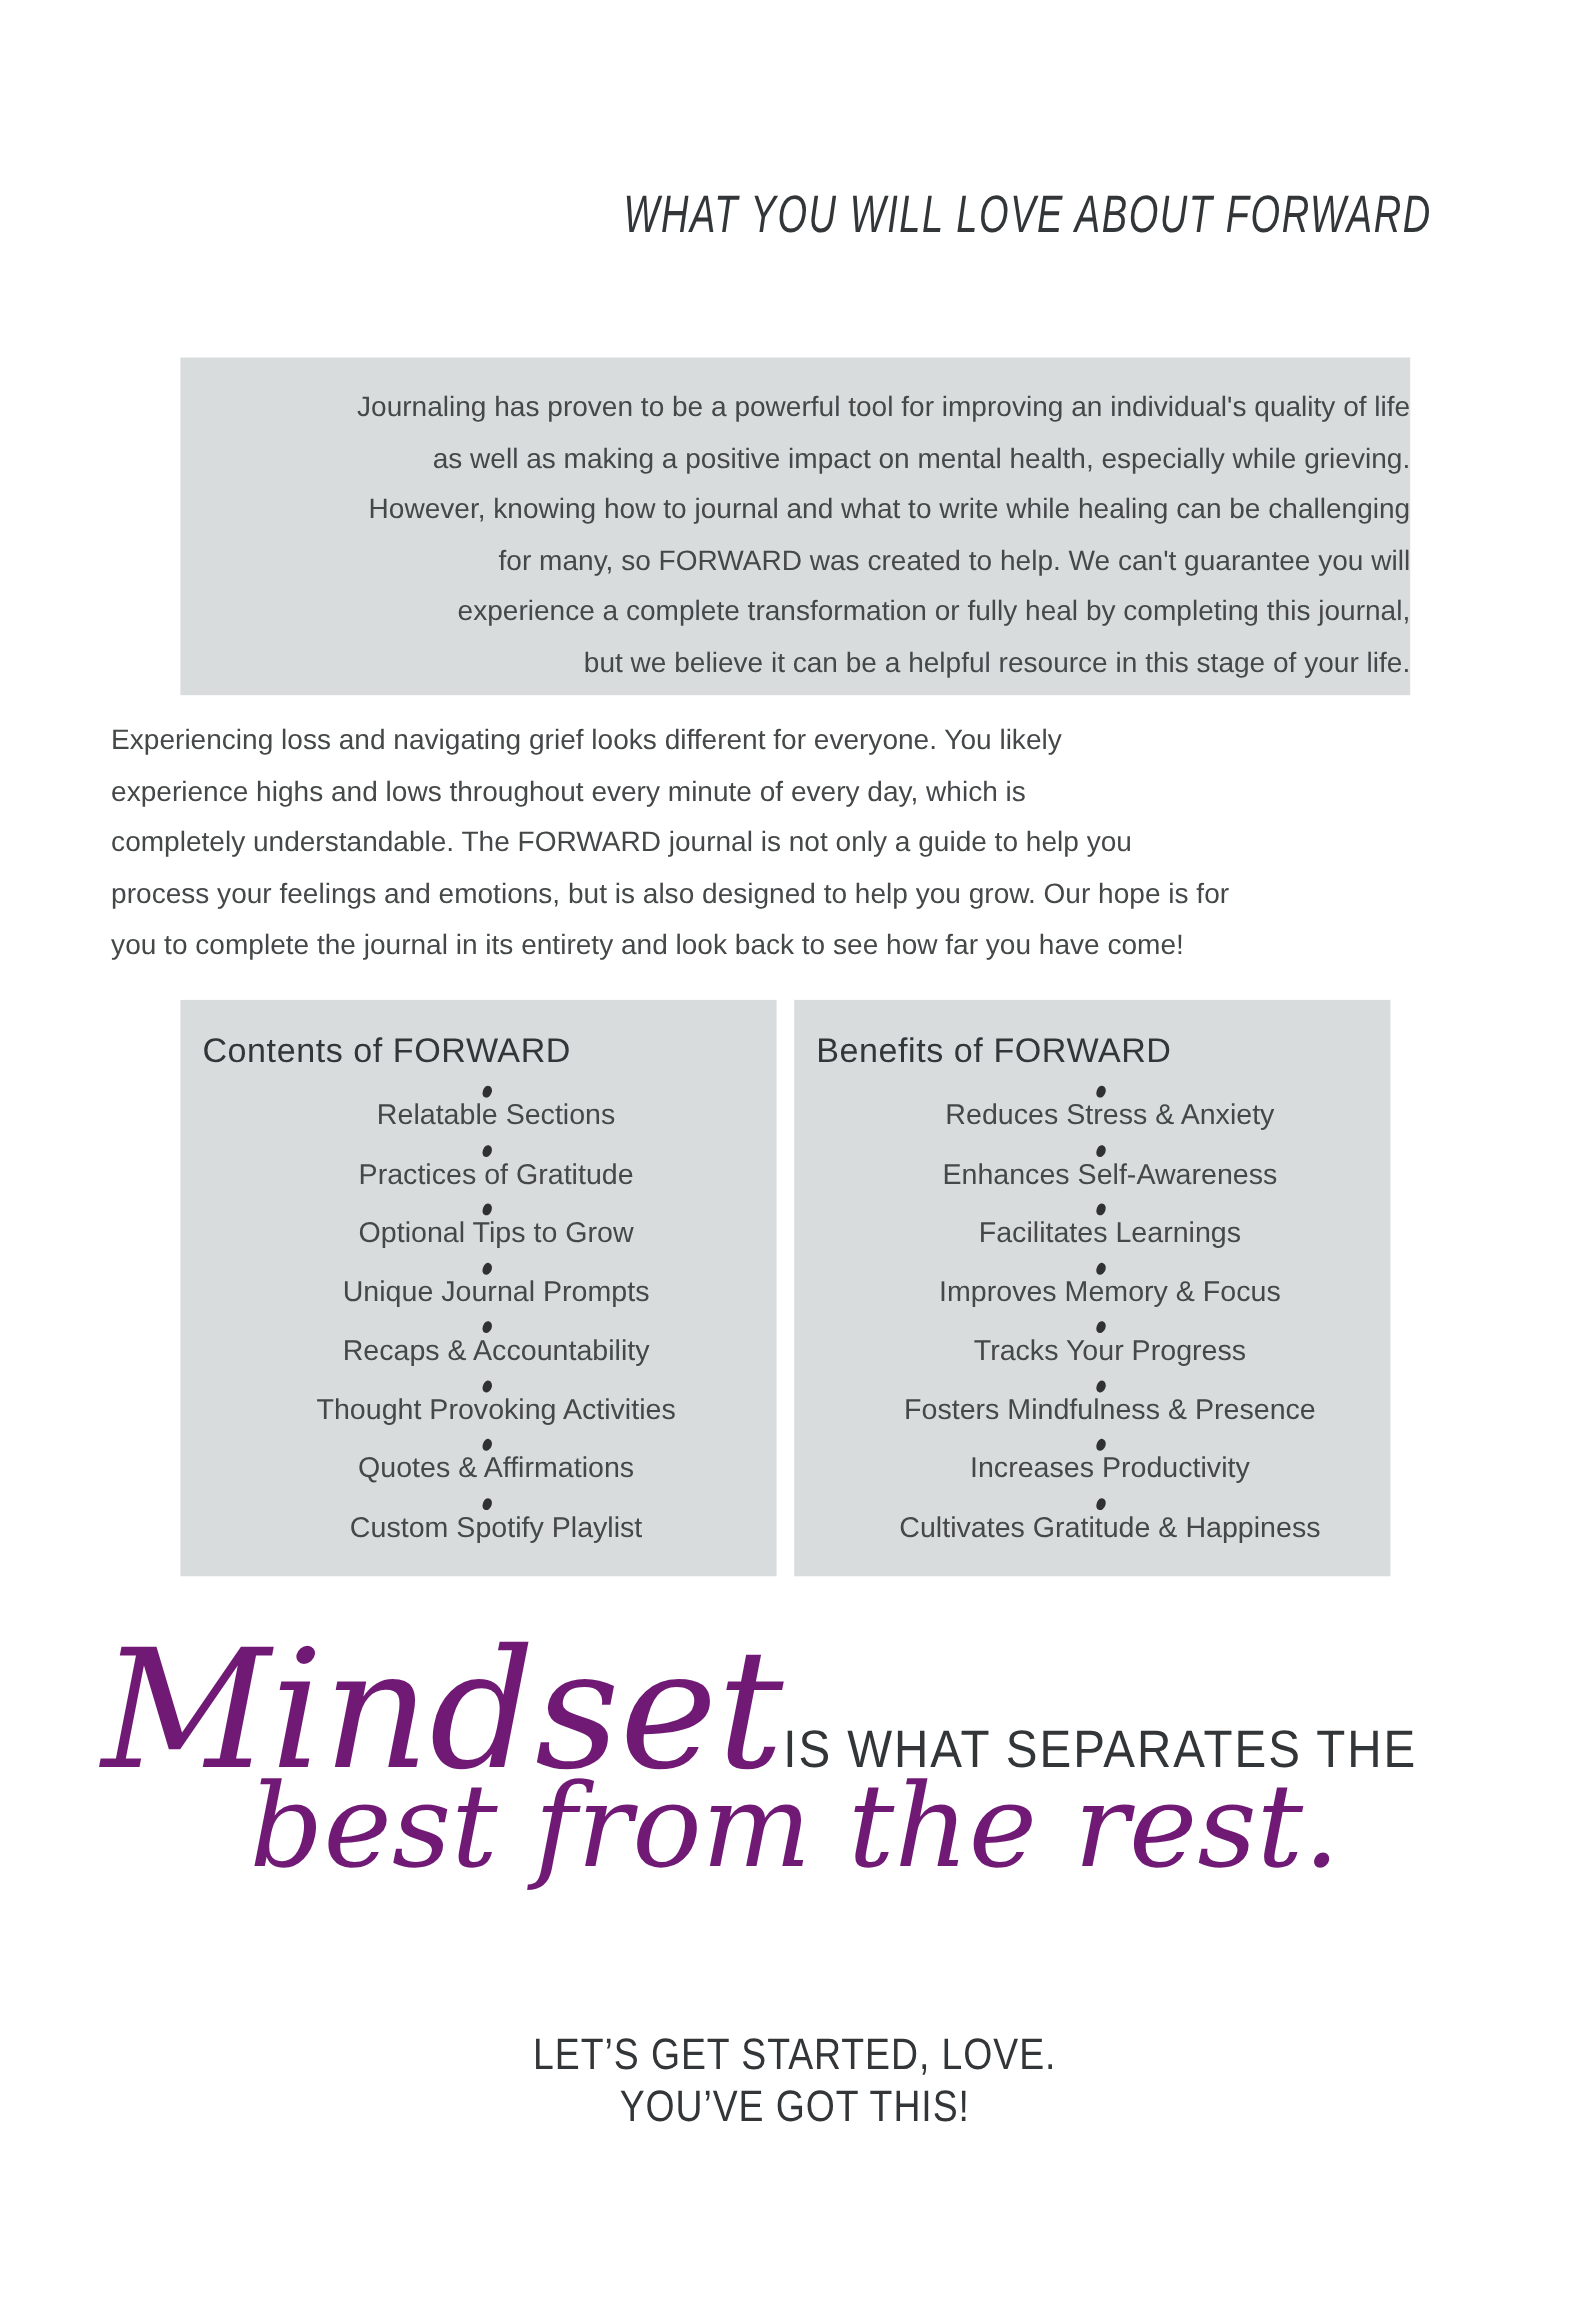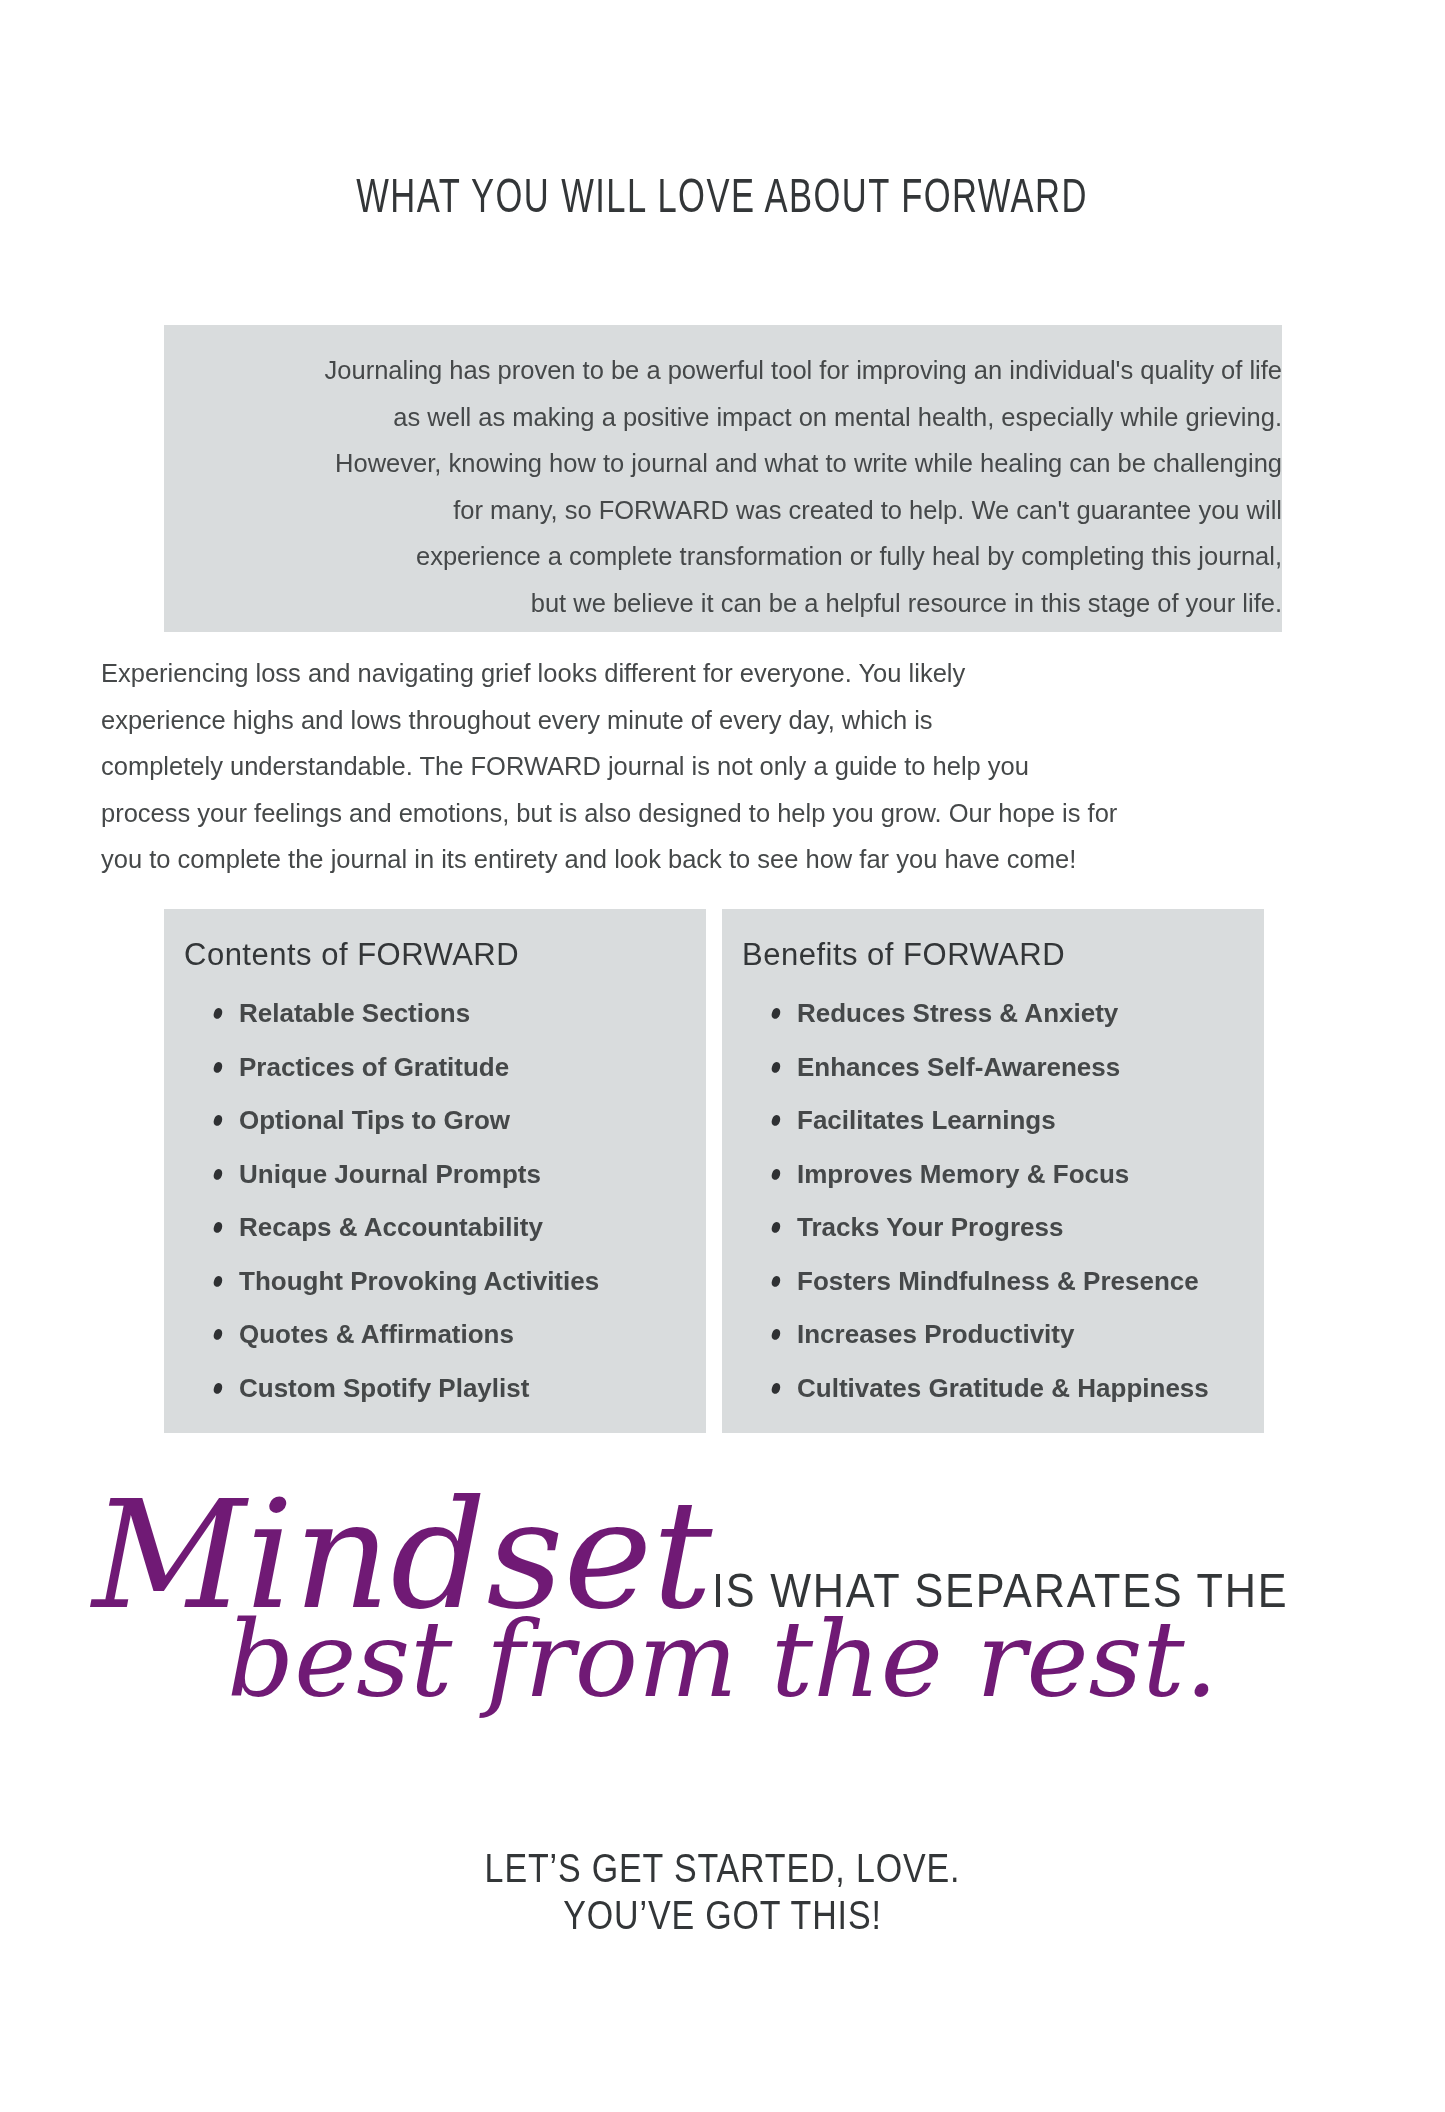--- a/index.html
+++ b/index.html
@@ -13,21 +13,22 @@
     overflow: hidden;
   }
 
   
   .title-wrap {
     position: absolute;
     top: 168px;
     left: 0;
     width: 100%;
     display: flex;
-    justify-content: center;
+    justify-content: flex-end;
+    font-style: italic;
   }
   .page-title {
     font-size: 48px;
     font-weight: 300;
     letter-spacing: 2px;
     color: var(--heading, #333638);
     transform: scaleX(0.72);
     transform-origin: 50% 50%;
     white-space: nowrap;
   }
@@ -89,22 +90,23 @@
   .panel ul {
     list-style: none;
     margin: 12px 0 0 0;
     padding: 0 0 0 30px;
   }
   .panel li {
     display: flex;
     align-items: center;
     height: 53.5px;
     font-size: 26px;
-    font-weight: 700;
-    white-space: nowrap;
+    font-weight: 400;
+    white-space: nowrap;
+    flex-direction: column;
   }
   .bullet {
     display: inline-block;
     width: 8px;
     height: 11px;
     background: #2f3133;
     border-radius: 50% 50% 55% 45%;
     transform: rotate(18deg);
     margin-right: 17px;
     flex-shrink: 0;

